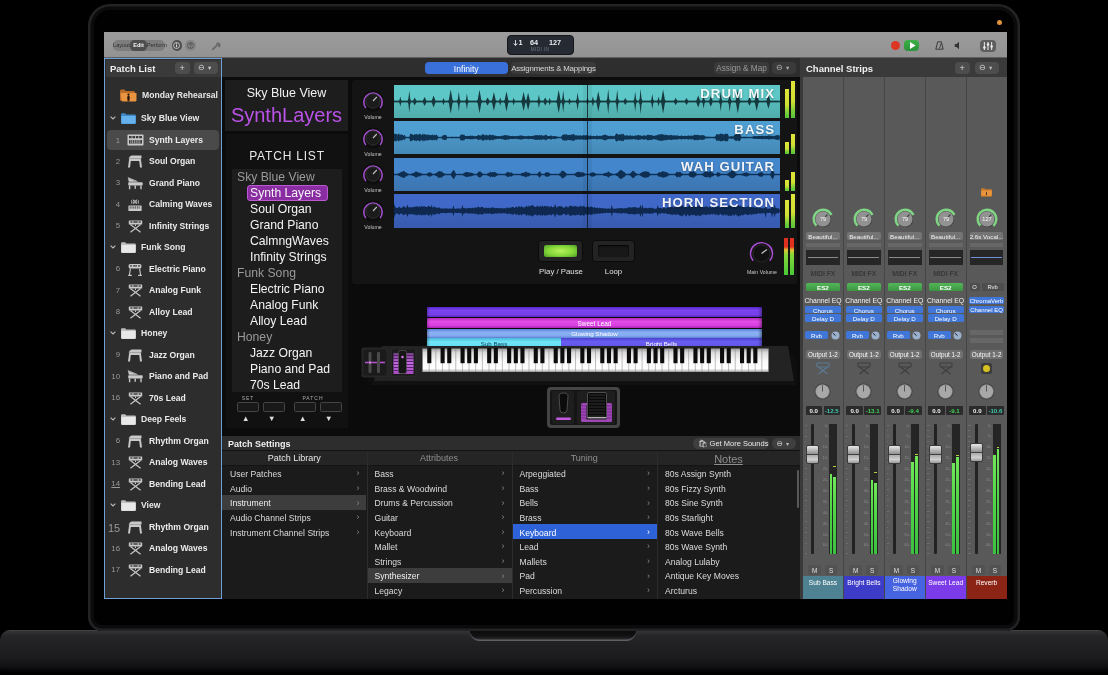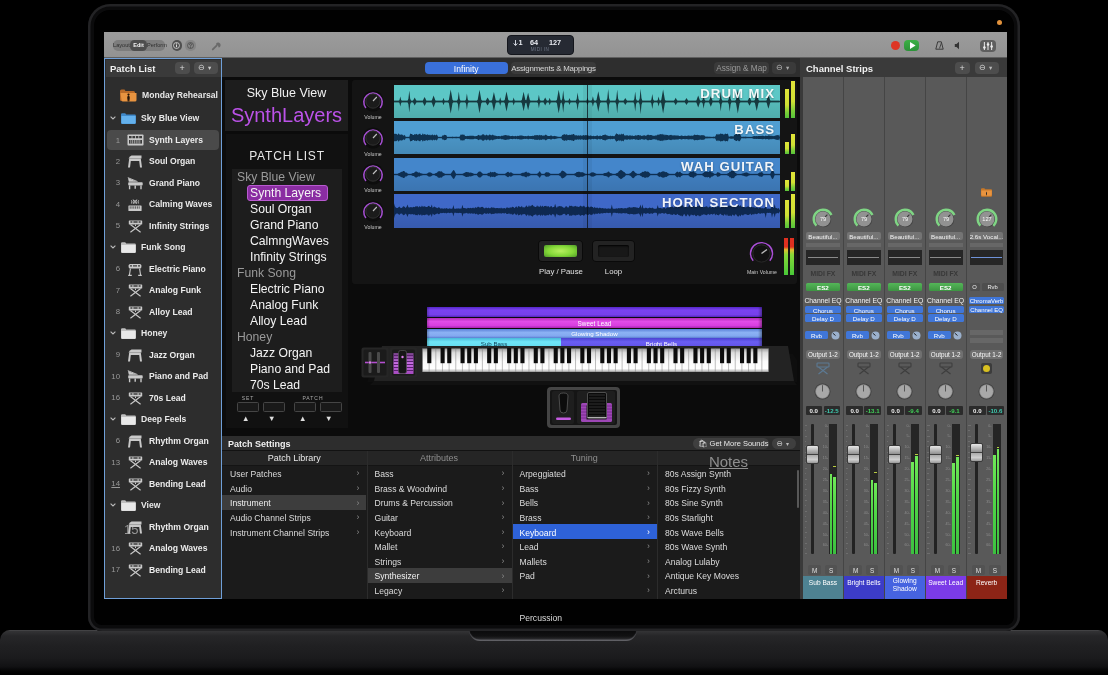--- a/index.html
+++ b/index.html
@@ -235,21 +235,21 @@
       </svg>
       <div class="t" style="left:45px;top:446.9px;font-size:8.6px;font-weight:bold;color:#ececec;">Bending Lead</div>
       <svg style="position:absolute;left:6px;top:470.5px;" width="6" height="4" viewBox="0 0 6 4">
         <path d="M0.6,0.6 L3,3 L5.4,0.6" stroke="#bbb" stroke-width="1.1" fill="none"></path>
       </svg>
       <svg style="position:absolute;left:17px;top:467.5px;" width="15" height="11" viewBox="0 0 15 11">
         <path d="M0,1.5 q0,-1.2 1.2,-1.2 l3,0 1,1.2 8.5,0 q1.2,0 1.2,1.2 l0,7 q0,1.2 -1.2,1.2 l-12.5,0 q-1.2,0 -1.2,-1.2 z" fill="#bfbfbf"></path>
         <path d="M0.4,3 L14.6,3 L14.6,9.7 q0,1 -1,1 l-12.2,0 q-1,0 -1,-1 z" fill="#e8e8e8"></path>
       </svg>
       <div class="t" style="left:37px;top:468.4px;font-size:8.6px;font-weight:bold;color:#e8e8e8;">View</div>
-      <div class="t r" style="left:20px;top:490.3px;width:12px;font-size:13px;color:#989898;">15</div>
+      <div class="t r" style="left:4px;top:490.3px;width:12px;font-size:11px;color:#989898;">15</div>
       <svg style="position:absolute;left:23px;top:488.5px;" width="16" height="13" viewBox="0 0 16 13">
         <path d="M3,0.5 h10 v3 h-13 l1.5,-2 z" fill="#c9c9c9" transform="translate(1.5,0)"></path>
         <path d="M2.2,3.5 L1,12.5 h2 l0.8,-6.5 h8.4 l0.8,6.5 h2 L13.8,3.5 z" fill="#c9c9c9"></path>
       </svg>
       <div class="t" style="left:45px;top:489.9px;font-size:8.6px;font-weight:bold;color:#ececec;">Rhythm Organ</div>
       <div class="t r" style="left:4px;top:511.8px;width:12px;font-size:7.8px;color:#989898;">16</div>
       <svg style="position:absolute;left:23px;top:510px;" width="17" height="13" viewBox="0 0 17 13">
         <rect x="1.8" y="0.5" width="13.4" height="4" rx="0.5" fill="#c9c9c9"></rect>
         <path d="M3.4,1.3 h2 v1.4 h-2 z M6.4,1.3 h4.2 v1.4 h-4.2 z M11.6,1.3 h2 v1.4 h-2 z" fill="#3c3c3c"></path>
         <path d="M3.4,4.5 L13.6,12.2 M13.6,4.5 L3.4,12.2" stroke="#c9c9c9" stroke-width="1.1"></path>
@@ -534,21 +534,21 @@
         <div class="t" style="left:476px;top:3.4px;font-size:7.5px;color:#e8e8e8;">🛍&nbsp;Get More Sounds</div>
         <div style="position:absolute;left:550px;top:1.8px;width:24px;height:11px;background:#3f3f3f;border-radius:6px;"></div>
         <div class="t" style="left:554.5px;top:3.2px;font-size:7.6px;color:#ccc;">⊖</div>
         <div class="t" style="left:564px;top:3.6px;font-size:6px;color:#bbb;">▾</div>
         <div style="position:absolute;left:0px;top:14.5px;width:578px;height:15.5px;background:#252525;border-bottom:1px solid #141414;"></div>
         <div class="t c" style="left:0px;top:17.4px;width:144.5px;font-size:9px;color:#e8e8e8;">Patch Library</div>
         <div class="t c" style="left:144.5px;top:17.4px;width:145.0px;font-size:9px;color:#8e8e8e;">Attributes</div>
         <div style="position:absolute;left:144.5px;top:14.5px;width:1px;height:148.5px;background:#2c2c2c;"></div>
         <div class="t c" style="left:289.5px;top:17.4px;width:145.5px;font-size:9px;color:#8e8e8e;">Tuning</div>
         <div style="position:absolute;left:289.5px;top:14.5px;width:1px;height:148.5px;background:#2c2c2c;"></div>
-        <div class="t c" style="left:435px;top:17.4px;width:143px;font-size:15px;color:#8e8e8e;text-decoration:underline;">Notes</div>
+        <div class="t c" style="left:435px;top:17.4px;width:143px;font-size:11px;color:#8e8e8e;text-decoration:underline;">Notes</div>
         <div style="position:absolute;left:435px;top:14.5px;width:1px;height:148.5px;background:#2c2c2c;"></div>
         <div class="t" style="left:8px;top:33.2px;font-size:8.6px;color:#dcdcdc;">User Patches</div>
         <div class="t" style="left:134.5px;top:32.4px;font-size:8.6px;color:#8a8a8a;">›</div>
         <div class="t" style="left:8px;top:47.800000000000004px;font-size:8.6px;color:#dcdcdc;">Audio</div>
         <div class="t" style="left:134.5px;top:47.0px;font-size:8.6px;color:#8a8a8a;">›</div>
         <div style="position:absolute;left:0px;top:59.2px;width:143.5px;height:14.6px;background:#3d3d3d;"></div>
         <div class="t" style="left:8px;top:62.400000000000006px;font-size:8.6px;color:#f0f0f0;">Instrument</div>
         <div class="t" style="left:134.5px;top:61.6px;font-size:8.6px;color:#8a8a8a;">›</div>
         <div class="t" style="left:8px;top:77.0px;font-size:8.6px;color:#dcdcdc;">Audio Channel Strips</div>
         <div class="t" style="left:134.5px;top:76.2px;font-size:8.6px;color:#8a8a8a;">›</div>
@@ -583,21 +583,21 @@
         <div class="t" style="left:425px;top:76.2px;font-size:8.6px;color:#8a8a8a;">›</div>
         <div style="position:absolute;left:290.5px;top:88.4px;width:144.5px;height:14.6px;background:#2e62d8;"></div>
         <div class="t" style="left:297.5px;top:91.60000000000001px;font-size:8.6px;color:#fff;">Keyboard</div>
         <div class="t" style="left:425px;top:90.80000000000001px;font-size:8.6px;color:#fff;">›</div>
         <div class="t" style="left:297.5px;top:106.2px;font-size:8.6px;color:#dcdcdc;">Lead</div>
         <div class="t" style="left:425px;top:105.4px;font-size:8.6px;color:#8a8a8a;">›</div>
         <div class="t" style="left:297.5px;top:120.8px;font-size:8.6px;color:#dcdcdc;">Mallets</div>
         <div class="t" style="left:425px;top:120.0px;font-size:8.6px;color:#8a8a8a;">›</div>
         <div class="t" style="left:297.5px;top:135.39999999999998px;font-size:8.6px;color:#dcdcdc;">Pad</div>
         <div class="t" style="left:425px;top:134.6px;font-size:8.6px;color:#8a8a8a;">›</div>
-        <div class="t" style="left:297.5px;top:150.0px;font-size:8.6px;color:#dcdcdc;margin-top:27px;">Percussion</div>
+        <div class="t" style="left:297.5px;top:150.0px;font-size:8.6px;color:#dcdcdc;">Percussion</div>
         <div class="t" style="left:425px;top:149.20000000000002px;font-size:8.6px;color:#8a8a8a;">›</div>
         <div class="t" style="left:443px;top:33.2px;font-size:8.6px;color:#dcdcdc;">80s Assign Synth</div>
         <div class="t" style="left:443px;top:47.800000000000004px;font-size:8.6px;color:#dcdcdc;">80s Fizzy Synth</div>
         <div class="t" style="left:443px;top:62.400000000000006px;font-size:8.6px;color:#dcdcdc;">80s Sine Synth</div>
         <div class="t" style="left:443px;top:77.0px;font-size:8.6px;color:#dcdcdc;">80s Starlight</div>
         <div class="t" style="left:443px;top:91.60000000000001px;font-size:8.6px;color:#dcdcdc;">80s Wave Bells</div>
         <div class="t" style="left:443px;top:106.2px;font-size:8.6px;color:#dcdcdc;">80s Wave Synth</div>
         <div class="t" style="left:443px;top:120.8px;font-size:8.6px;color:#dcdcdc;">Analog Lulaby</div>
         <div class="t" style="left:443px;top:135.39999999999998px;font-size:8.6px;color:#dcdcdc;">Antique Key Moves</div>
         <div class="t" style="left:443px;top:150.0px;font-size:8.6px;color:#dcdcdc;">Arcturus</div>

